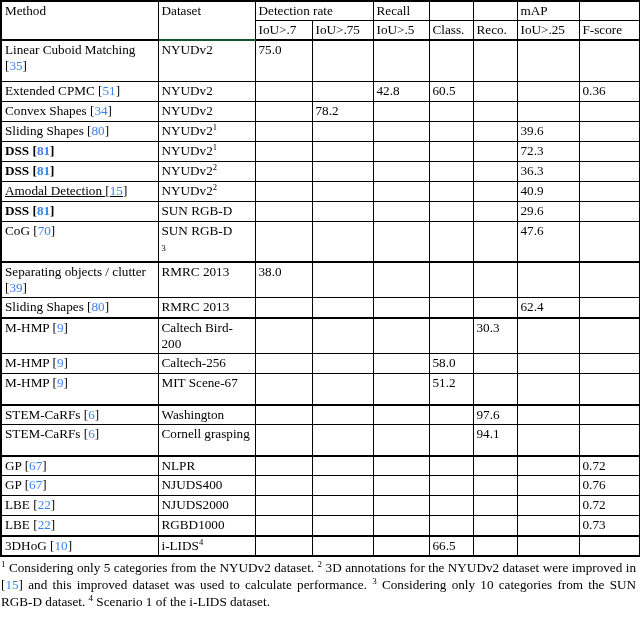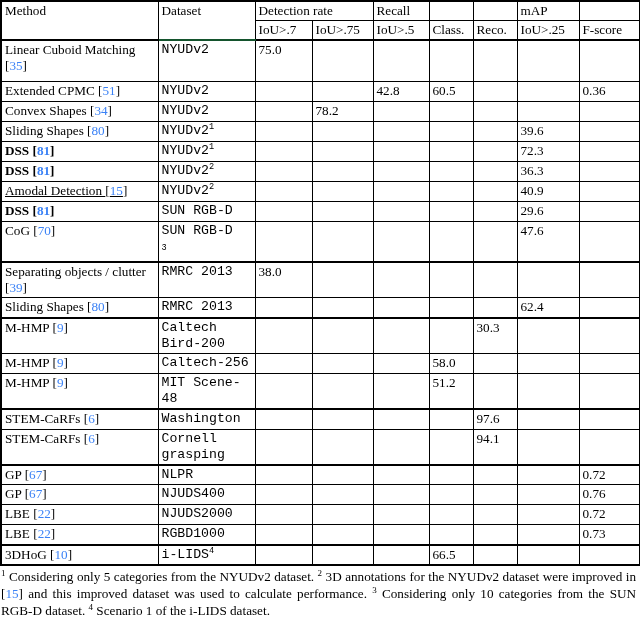--- a/index.html
+++ b/index.html
@@ -52,21 +52,21 @@
   }
   th.hleft {
     text-align: left;
   }
   
   tr.hdr2 th { border-bottom: 2px solid #000; }
   tr.hdr1 th.spanblank { border-bottom: none; }
 
   td.num { text-align: center; }
   td.meth { text-align: justify; text-align-last: left; }
-  td.dset { text-align: justify; text-align-last: left; font-family: Liberation Mono, monospace; }
+  td.dset { text-align: justify; text-align-last: left; }
   td.dset.nojust { text-align: left; }
 
   tr.groupend > td { border-bottom: 2px solid #000; }
 
   sup { font-size: 8.6px; vertical-align: super; line-height: 0; }
   .cite { color: #3b82f6; }
   .b { font-weight: bold; }
 
   .notes {
     width: 637px;
@@ -257,21 +257,21 @@
           <td class="num"></td>
           <td class="num"></td>
           <td class="num"></td>
           <td class="num">58.0</td>
           <td class="num"></td>
           <td class="num"></td>
           <td class="num"></td>
         </tr>
         <tr class="groupend" style="height: 31px;">
           <td class="meth"><span>M-HMP </span><span>[</span><span class="cite">9</span><span>]</span></td>
-          <td class="dset"><span>MIT Scene-48</span></td>
+          <td class="dset"><span>MIT Scene-67</span></td>
           <td class="num"></td>
           <td class="num"></td>
           <td class="num"></td>
           <td class="num">51.2</td>
           <td class="num"></td>
           <td class="num"></td>
           <td class="num"></td>
         </tr>
         <tr style="height: 20px;">
           <td class="meth nojust" style="text-align: left;"><span>STEM-CaRFs </span><span>[</span><span class="cite">6</span><span>]</span></td>

